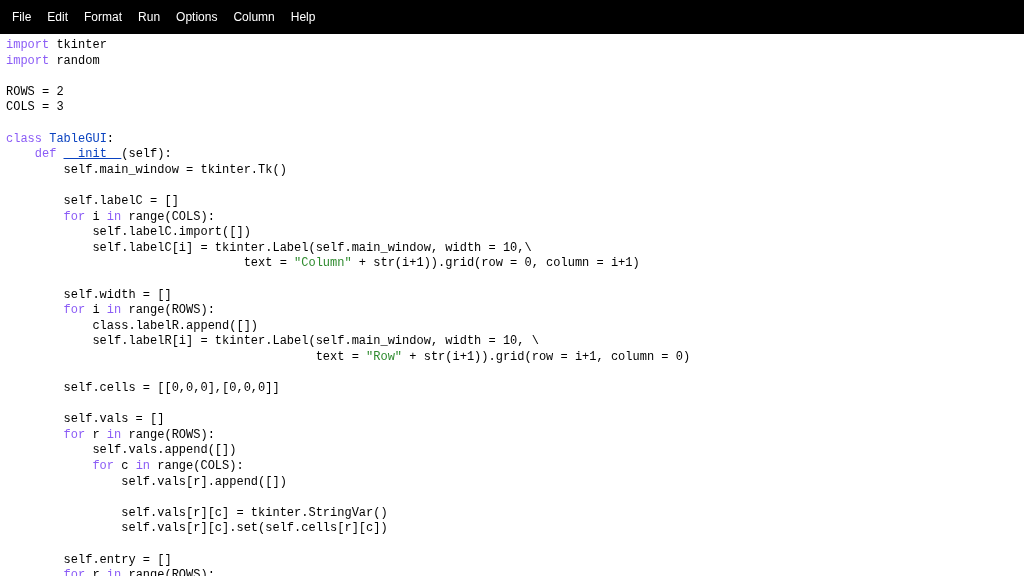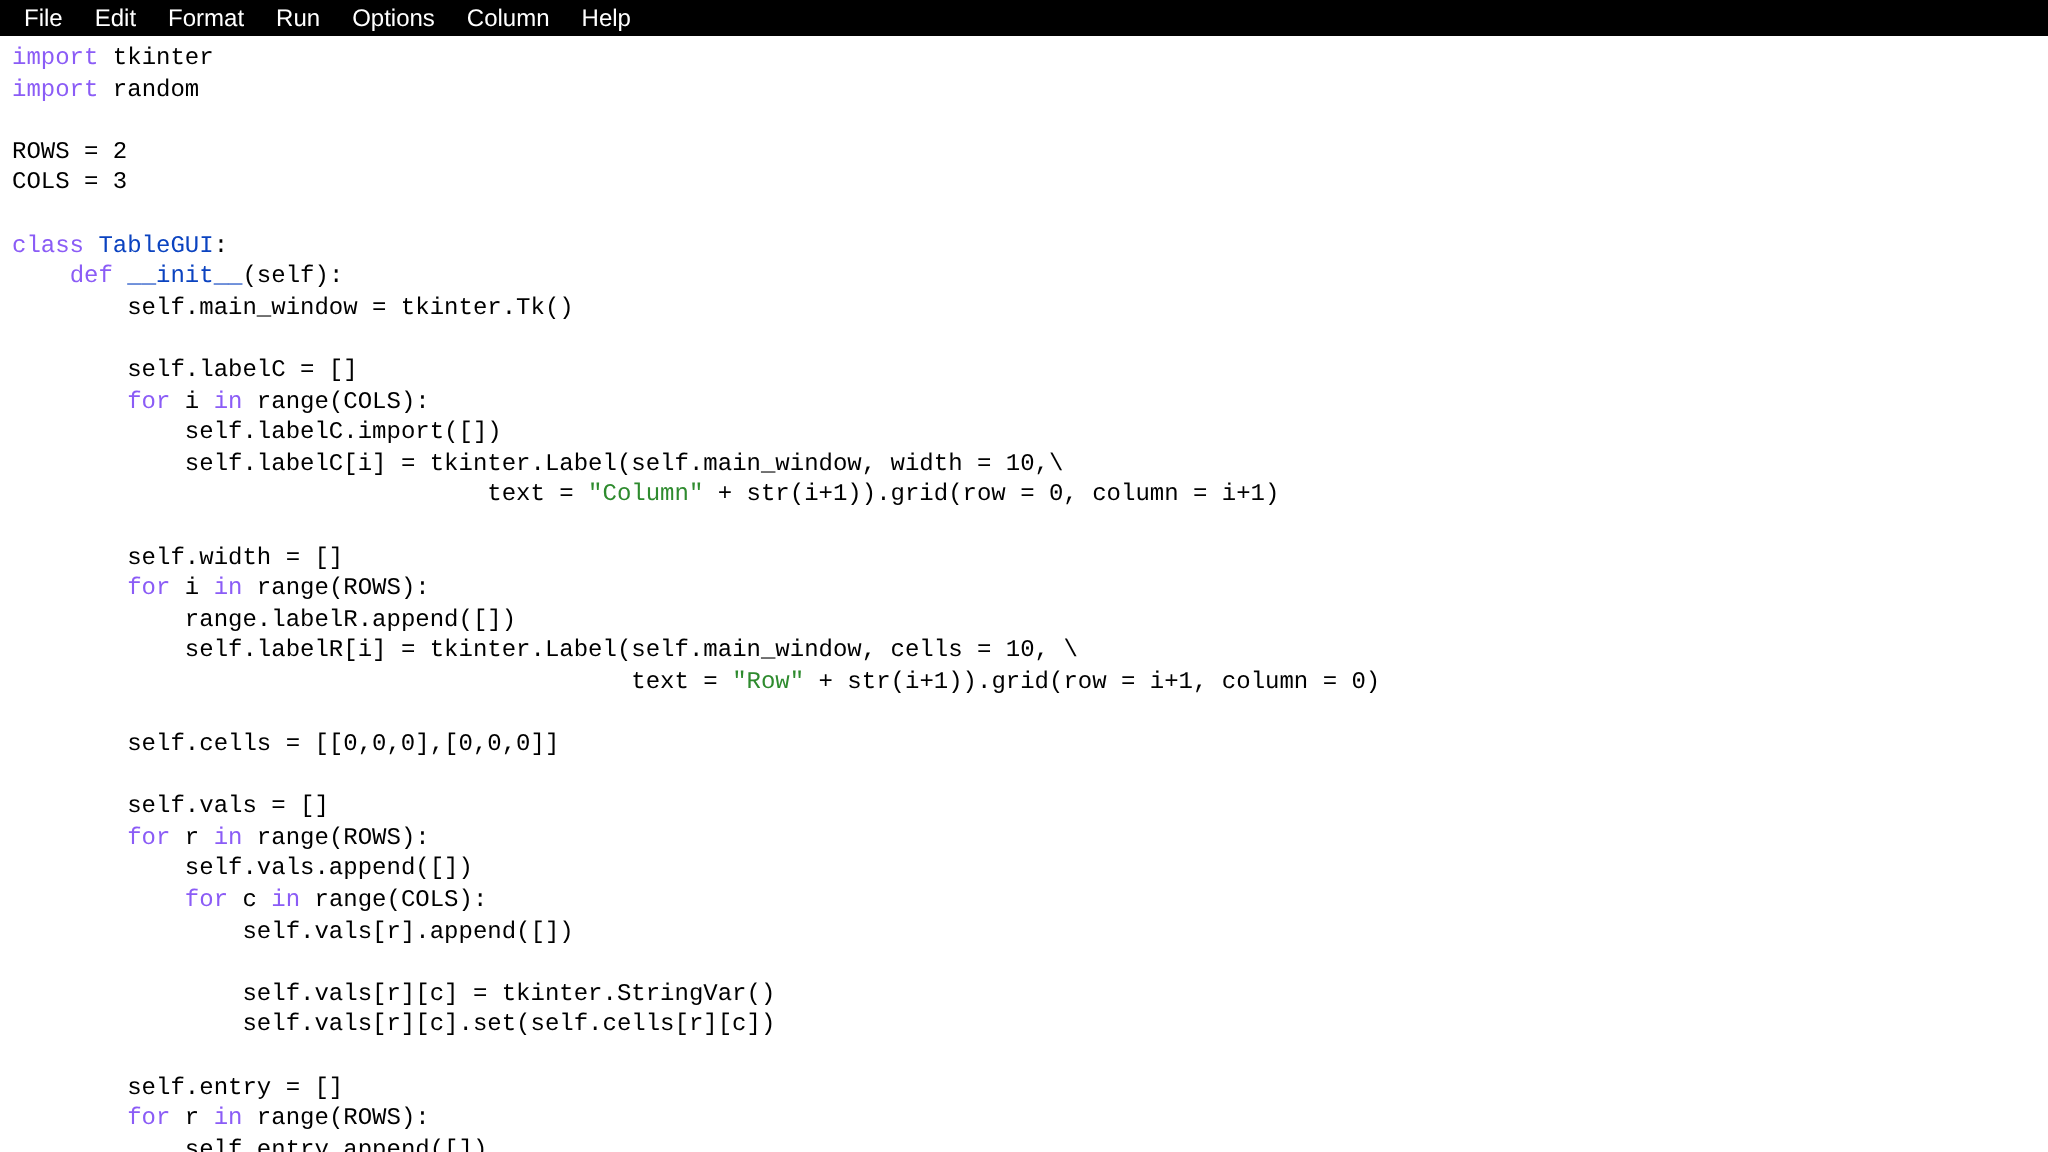--- a/index.html
+++ b/index.html
@@ -9,38 +9,38 @@
       background: #ffffff;
       width: 1024px;
       height: 576px;
       overflow: hidden;
     }
     .menubar {
       background: #000000;
       color: #ffffff;
       font-family: "Segoe UI", Tahoma, sans-serif;
       font-size: 12px;
-      height: 18px;
+      height: 34px;
       display: flex;
       align-items: center;
       padding-left: 4px;
     }
     .menubar .menu-item {
       padding: 0 8px;
       cursor: default;
     }
     .editor {
       padding: 4px 6px;
       white-space: pre;
       line-height: 1.3;
       color: #000000;
     }
     .kw-orange { color: #8b5cf6; }
     .kw-green { color: #2e8b2e; }
-    .fn-name { color: #0b43c0; }
+    .fn-name { color: #0b43c0; text-decoration: underline; }
     .cls-name { color: #0b43c0; }
   </style>
 </head>
 <body>
 
 <div class="menubar">
   <span class="menu-item">File</span>
   <span class="menu-item">Edit</span>
   <span class="menu-item">Format</span>
   <span class="menu-item">Run</span>
@@ -60,22 +60,22 @@
 <span>        </span><span>self.main_window = tkinter.Tk()</span>
 <span></span>
 <span>        </span><span>self.labelC = []</span>
 <span>        </span><span class="kw-orange">for</span><span> i </span><span class="kw-orange">in</span><span> range(COLS):</span>
 <span>            </span><span>self.labelC.import([])</span>
 <span>            </span><span>self.labelC[i] = tkinter.Label(self.main_window, width = 10,\</span>
 <span>                                 text = </span><span class="kw-green">"Column"</span><span> + str(i+1)).grid(row = 0, column = i+1)</span>
 <span></span>
 <span>        </span><span>self.width = []</span>
 <span>        </span><span class="kw-orange">for</span><span> i </span><span class="kw-orange">in</span><span> range(ROWS):</span>
-<span>            </span><span>range.labelR.append([])</span>
-<span>            </span><span>self.labelR[i] = tkinter.Label(self.main_window, cells = 10, \</span>
+<span>            </span><span>class.labelR.append([])</span>
+<span>            </span><span>self.labelR[i] = tkinter.Label(self.main_window, width = 10, \</span>
 <span>                                           text = </span><span class="kw-green">"Row"</span><span> + str(i+1)).grid(row = i+1, column = 0)</span>
 <span></span>
 <span>        </span><span>self.cells = [[0,0,0],[0,0,0]]</span>
 <span></span>
 <span>        </span><span>self.vals = []</span>
 <span>        </span><span class="kw-orange">for</span><span> r </span><span class="kw-orange">in</span><span> range(ROWS):</span>
 <span>            </span><span>self.vals.append([])</span>
 <span>            </span><span class="kw-orange">for</span><span> c </span><span class="kw-orange">in</span><span> range(COLS):</span>
 <span>                </span><span>self.vals[r].append([])</span>
 <span></span>

